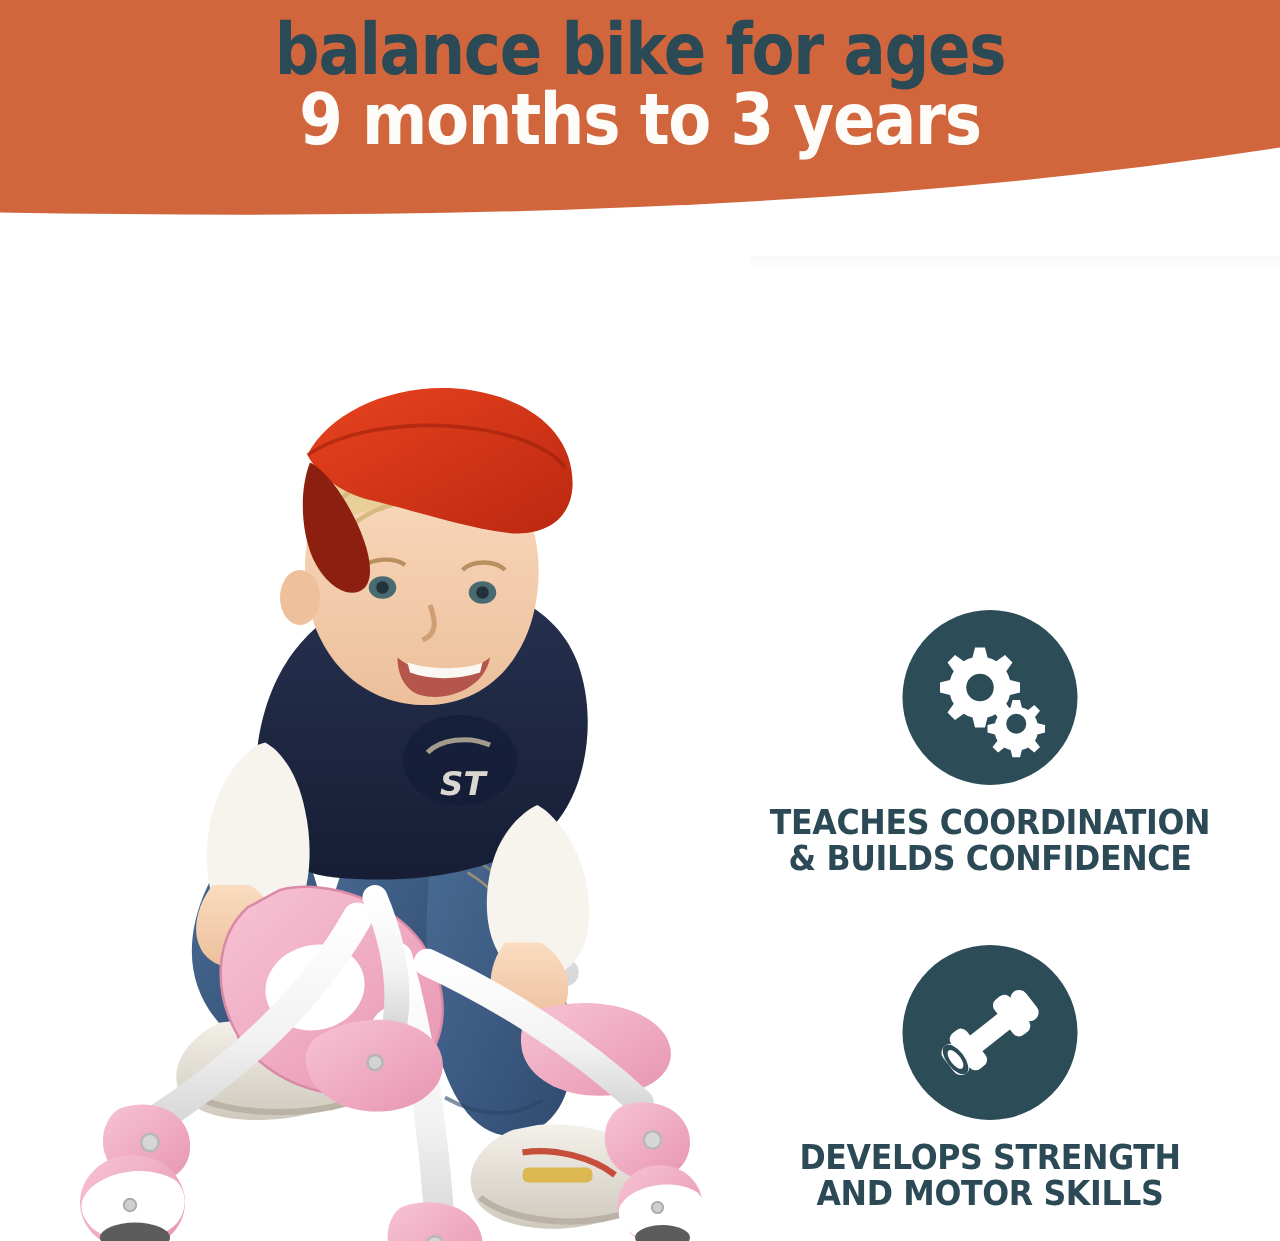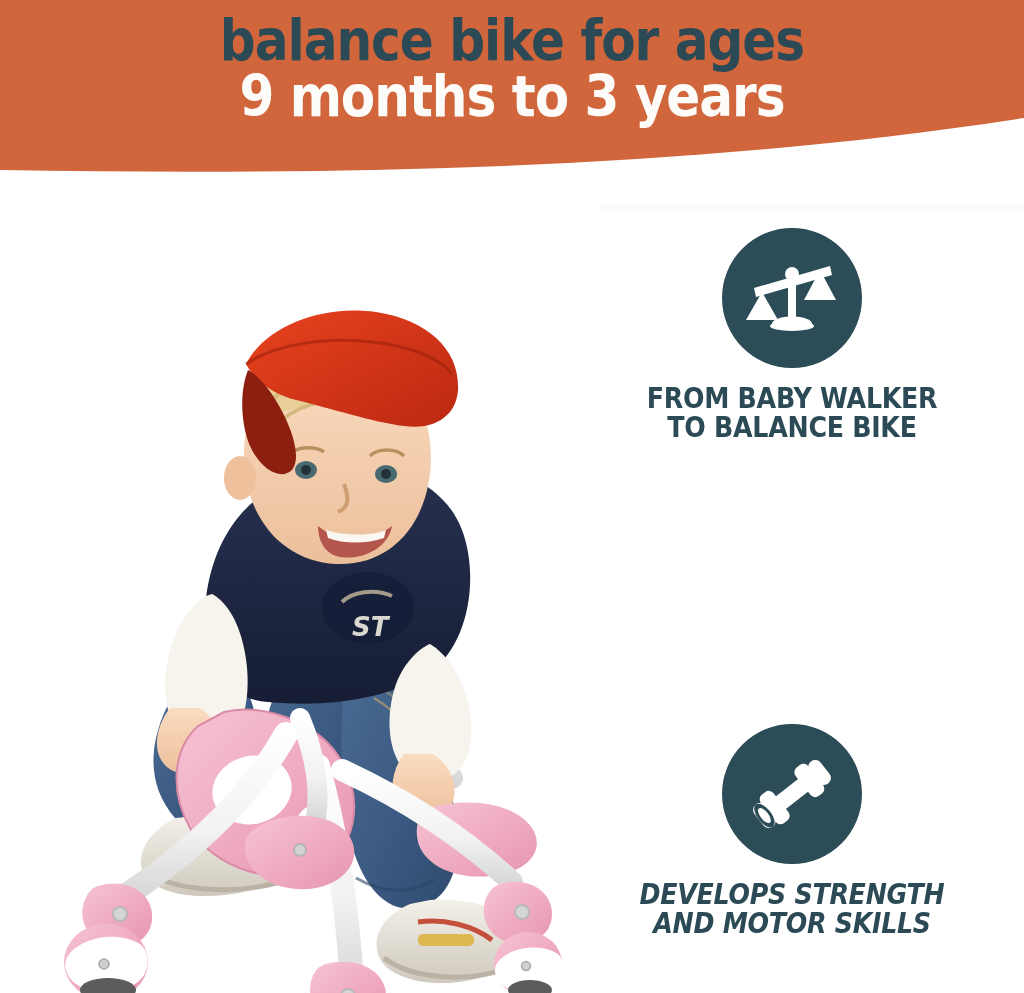--- a/index.html
+++ b/index.html
@@ -33,21 +33,21 @@
 
   
   .photo { position:absolute; left:0; top:178px; width:600px; height:815px;font-style:italic; }
   .photo svg { display:block; width:600px; height:815px; }
 
   
   .features { position:absolute; left:560px; top:228px; width:464px; height:765px; }
   .feature { position:absolute; left:0; width:464px; text-align:center; }
   .f1 { top:0; }
   .f2 { top:260px; }
-  .f3 { top:496px;font-style:italic; }
+  .f3 { top:528px; }
   .icon-circle {
     width:140px; height:140px; border-radius:50%;
     background:#2c4d58; margin:0 auto;
     display:flex; align-items:center; justify-content:center;
   }
   .icon-circle svg { display:block; }
   .feat-label {
     margin-top:16px;
     color:#2b4a56;
     font-family:"DejaVu Sans", sans-serif;
@@ -248,40 +248,43 @@
                  C542,820 508,818 498,802 C494,796 494,788 498,784 Z" fill="#ffffff"></path>
           <ellipse cx="530" cy="812" rx="22" ry="10" fill="#5c5c5c"></ellipse>
           <circle cx="526" cy="788" r="4.5" fill="#cfcfcf" stroke="#aaa" stroke-width="1.5"></circle>
         </g>
       </g>
     </svg>
   </div>
 
   <div class="features">
 
-    <div class="feature f1">
+
+    <div class="feature f2">
       <div class="icon-circle">
         <svg width="96" height="96" viewBox="0 0 96 96">
           <g fill="#ffffff">
-            <rect x="44" y="20" width="8" height="54" rx="3"></rect>
-            <path d="M10 38 L86 16 L88 25 L12 47 Z"></path>
-            <circle cx="48" cy="24" r="7"></circle>
-            <path d="M14 42 L30 70 L-2 70 Z" transform="translate(4,0)"></path>
-            <path d="M84 20 L100 50 L68 50 Z" transform="translate(-8,0)"></path>
-            <path d="M28 74 C28 64 68 64 68 74 C68 78 28 78 28 74 Z"></path>
-            <ellipse cx="48" cy="76" rx="22" ry="5"></ellipse>
+            <path d="M36 8 l8 0 2 8 a20 20 0 0 1 7 3 l7-5 6 6 -5 7 a20 20 0 0 1 3 7 l8 2 0 8 -8 2
+                     a20 20 0 0 1 -3 7 l5 7 -6 6 -7-5 a20 20 0 0 1 -7 3 l-2 8 -8 0 -2-8
+                     a20 20 0 0 1 -7-3 l-7 5 -6-6 5-7 a20 20 0 0 1 -3-7 l-8-2 0-8 8-2
+                     a20 20 0 0 1 3-7 l-5-7 6-6 7 5 a20 20 0 0 1 7-3 Z"></path>
+            <circle cx="40" cy="40" r="11" fill="#2c4d58"></circle>
+            <path d="M66 50 l6 0 1.5 6 a15 15 0 0 1 5 2 l5-4 4.5 4.5 -4 5 a15 15 0 0 1 2 5 l6 1.5 0 6
+                     -6 1.5 a15 15 0 0 1 -2 5 l4 5 -4.5 4.5 -5-4 a15 15 0 0 1 -5 2 l-1.5 6 -6 0 -1.5-6
+                     a15 15 0 0 1 -5-2 l-5 4 -4.5-4.5 4-5 a15 15 0 0 1 -2-5 l-6-1.5 0-6 6-1.5
+                     a15 15 0 0 1 2-5 l-4-5 4.5-4.5 5 4 a15 15 0 0 1 5-2 Z"></path>
+            <circle cx="69" cy="69" r="8" fill="#2c4d58"></circle>
           </g>
         </svg>
       </div>
       <div class="feat-label">
-        <span class="ln">FROM BABY WALKER</span>
-        <span class="ln">TO BALANCE BIKE</span>
+        <span class="ln">TEACHES COORDINATION</span>
+        <span class="ln">&amp; BUILDS CONFIDENCE</span>
       </div>
     </div>
-
 
     <div class="feature f3">
       <div class="icon-circle">
         <svg width="96" height="96" viewBox="0 0 96 96">
           <g fill="#ffffff" transform="rotate(-38 48 48)">
             <rect x="30" y="40" width="36" height="16" rx="4"></rect>
             <rect x="18" y="30" width="16" height="36" rx="6"></rect>
             <rect x="62" y="30" width="16" height="36" rx="6"></rect>
             <rect x="6" y="34" width="14" height="28" rx="7"></rect>
             <rect x="76" y="34" width="14" height="28" rx="7"></rect>

